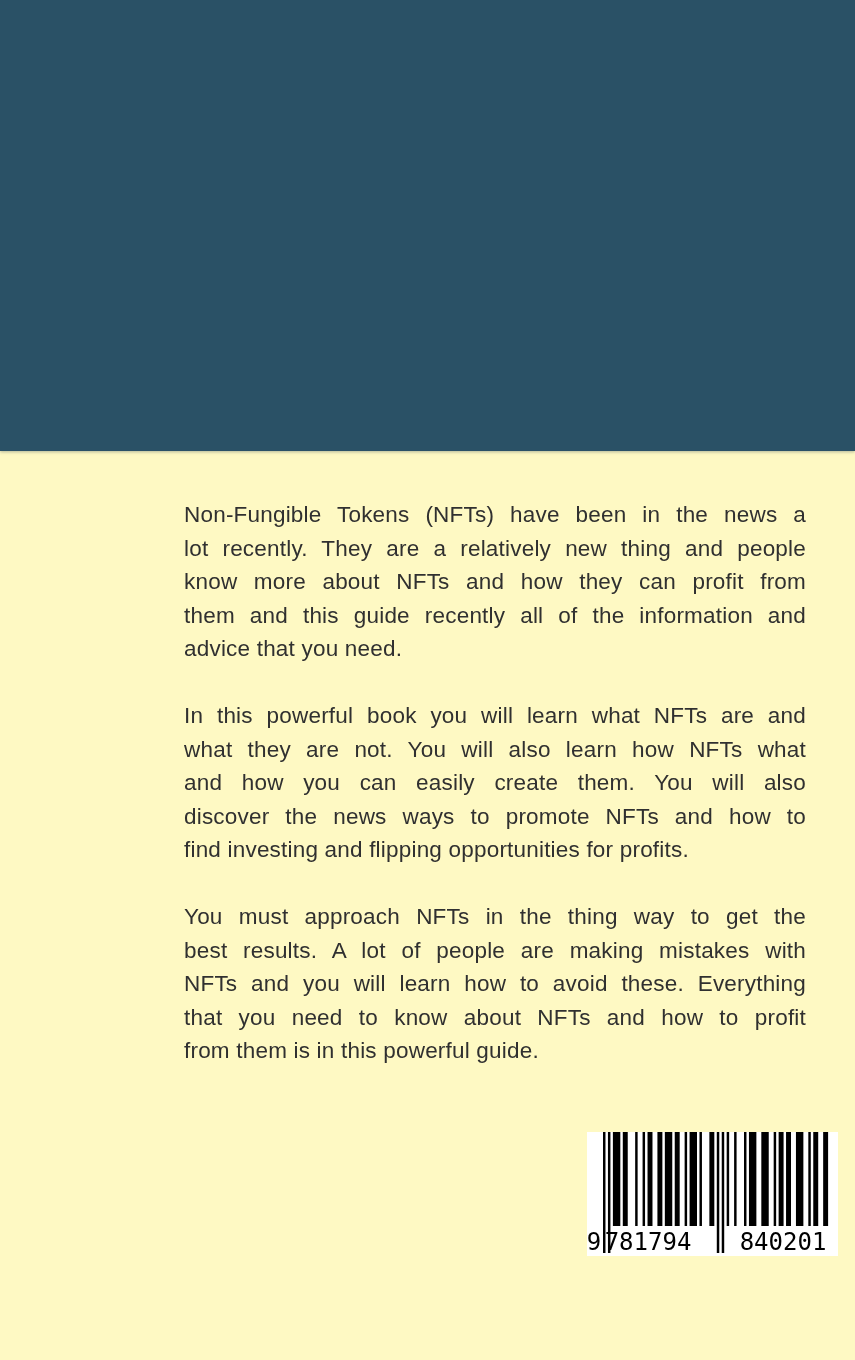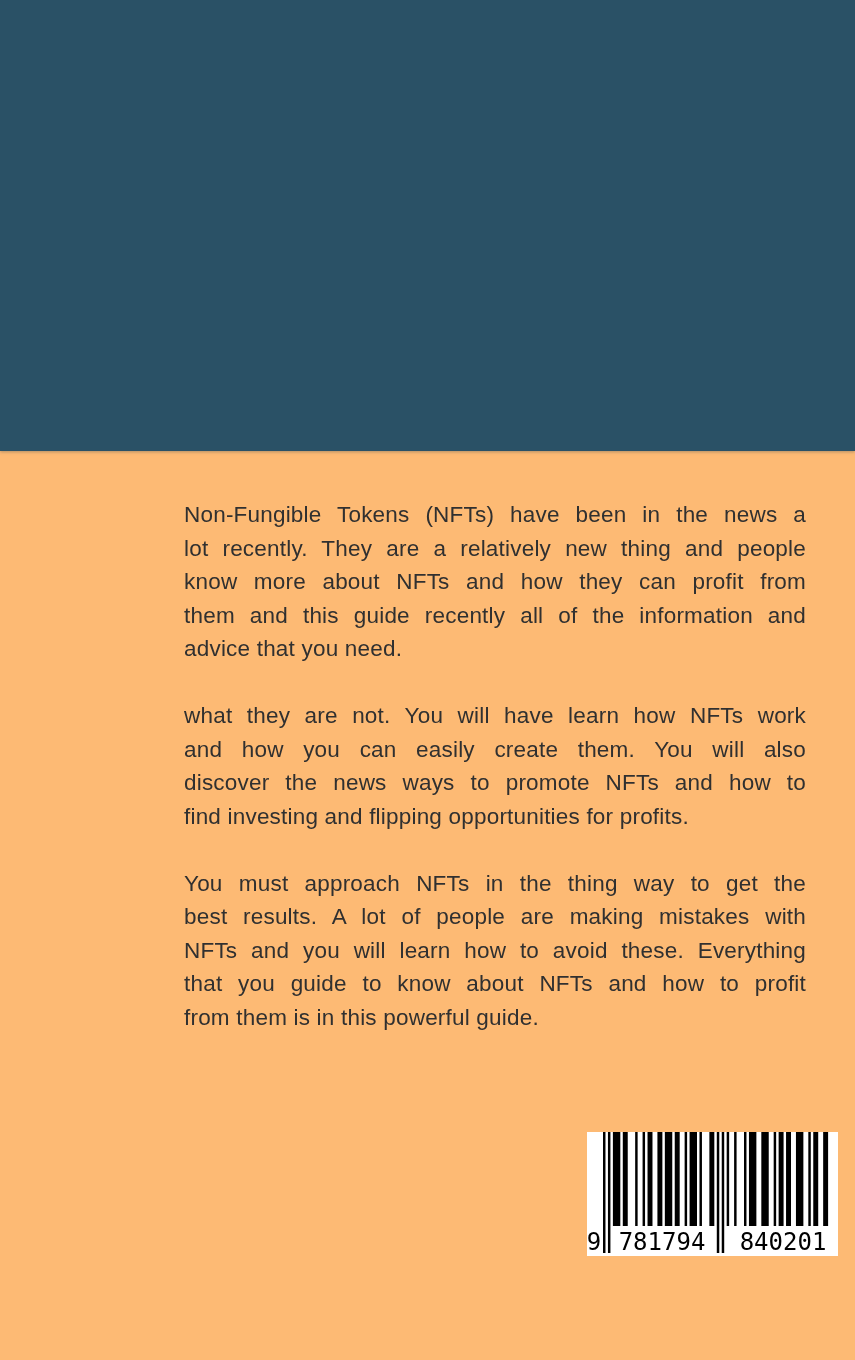--- a/index.html
+++ b/index.html
@@ -8,21 +8,21 @@
     width: 855px;
     height: 1360px;
     background: #ffffff;
     overflow: hidden;
     font-family: "Liberation Sans", sans-serif;
   }
   .cover {
     position: relative;
     width: 855px;
     height: 1360px;
-    background: #fdba74;
+    background: #fef9c3;
   }
   .top-panel {
     position: absolute;
     left: 0;
     top: 0;
     width: 855px;
     height: 451px;
     background: #2a5166;
     box-shadow: 0 1px 3px rgba(40, 60, 75, 0.35);
   }
@@ -65,49 +65,50 @@
     position: absolute;
     top: 96px;
     height: 28px;
     line-height: 28px;
     font-family: "DejaVu Sans Mono", monospace;
     font-size: 24px;
     color: #000000;
     text-align: center;
   }
   .digit.prefix { left: -4px; width: 22px; }
-  .digit.group-left { left: 23px; width: 104px; }
+  .digit.group-left { left: 9px; width: 104px; }
   .digit.group-right { left: 144px; width: 104px; }
 </style>
 </head>
 <body>
 
 <div class="cover">
 
   <div class="top-panel" style="background: rgb(42, 81, 102);"></div>
 
   <div class="back-cover-text" style="color: rgb(48, 48, 48);">
       <div class="para">
         <div class="line">Non-Fungible Tokens (NFTs) have been in the news a</div>
         <div class="line">lot recently. They are a relatively new thing and people</div>
         <div class="line">know more about NFTs and how they can profit from</div>
         <div class="line">them and this guide recently all of the information and</div>
         <div class="line last">advice that you need.</div>
       </div>
       <div class="para">
-        <div class="line">what they are not. You will have learn how NFTs work</div>
+        <div class="line">In this powerful book you will learn what NFTs are and</div>
+        <div class="line">what they are not. You will also learn how NFTs what</div>
         <div class="line">and how you can easily create them. You will also</div>
         <div class="line">discover the news ways to promote NFTs and how to</div>
         <div class="line last">find investing and flipping opportunities for profits.</div>
       </div>
       <div class="para">
         <div class="line">You must approach NFTs in the thing way to get the</div>
         <div class="line">best results. A lot of people are making mistakes with</div>
         <div class="line">NFTs and you will learn how to avoid these. Everything</div>
-        <div class="line">that you guide to know about NFTs and how to profit</div>
+        <div class="line">that you need to know about NFTs and how to profit</div>
         <div class="line last">from them is in this powerful guide.</div>
       </div>
     </div>
 
   <div class="barcode">
     <svg width="235" height="121" viewBox="0 0 235 121">
         <rect x="0.00" y="0" width="2.47" height="121" fill="#000000"></rect>
         <rect x="4.95" y="0" width="2.47" height="121" fill="#000000"></rect>
         <rect x="9.89" y="0" width="7.42" height="94" fill="#000000"></rect>
         <rect x="19.79" y="0" width="4.95" height="94" fill="#000000"></rect>

